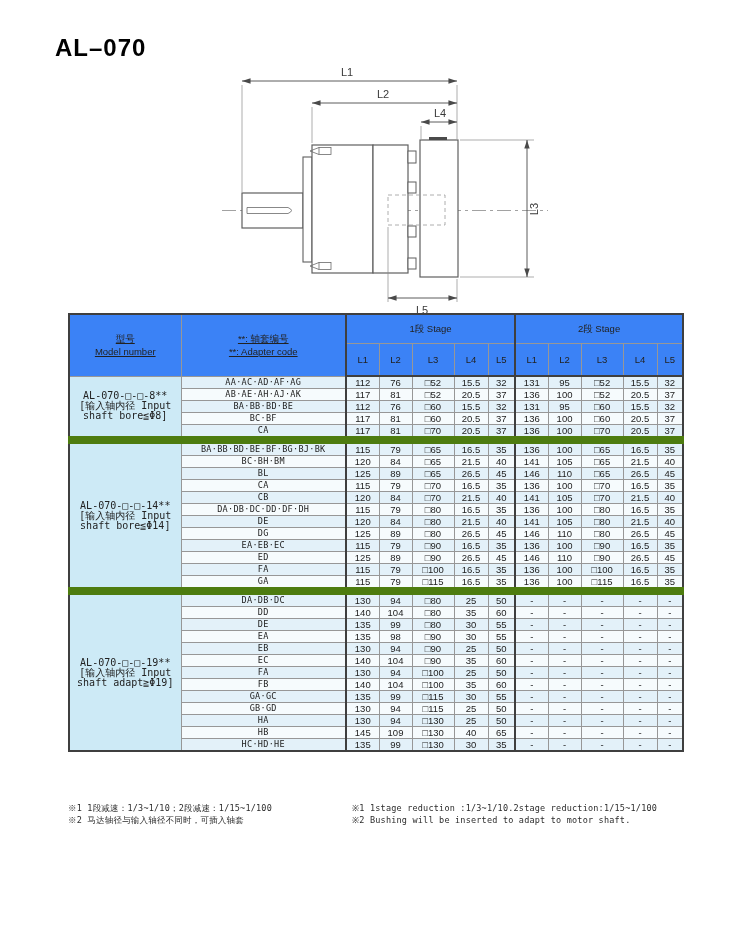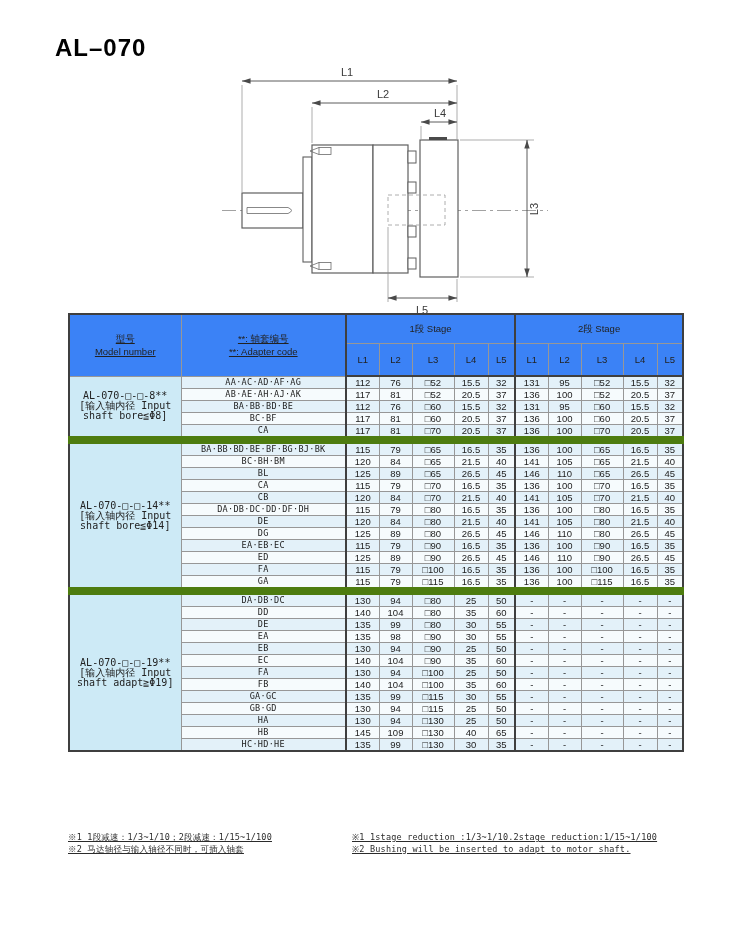--- a/index.html
+++ b/index.html
@@ -41,23 +41,23 @@
     background:#cdeaf6 !important;
     font-family:"DejaVu Sans Mono", monospace; font-size:10px; line-height:10px;
   }
   .dim-table td.adapter-cell {
     font-family:"DejaVu Sans Mono", monospace; font-size:8.5px; letter-spacing:0.3px;
   }
   tr.odd td  { background:#e3f1f9; }
   tr.even td { background:#f6fbfd; }
   tr.group-start td { border-top:8px solid #4d7c0f; }
   .fn {
-    position:absolute; top:832px;
+    position:absolute; top:803px;
     font-family:"DejaVu Sans Mono", monospace;
-    font-size:8.5px; line-height:11.5px; color:#2b2b2b; letter-spacing:0.2px;text-decoration:underline;
+    font-size:8.5px; line-height:11.5px; color:#2b2b2b; letter-spacing:0.2px;
   }
   .fn-left  { left:68px; }
   .fn-right { left:352px; }
 </style>
 </head>
 <body>
 
 <div>
 
   <div class="page-title">AL–070</div>

